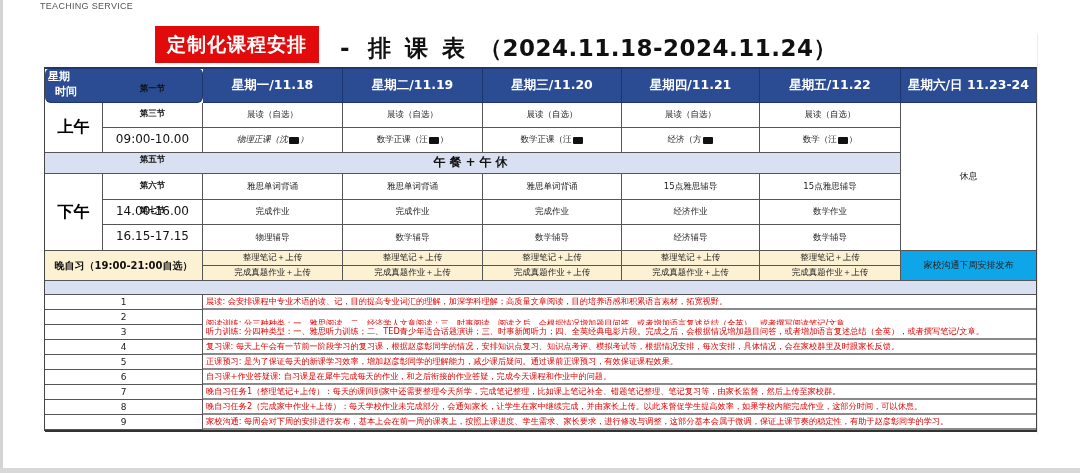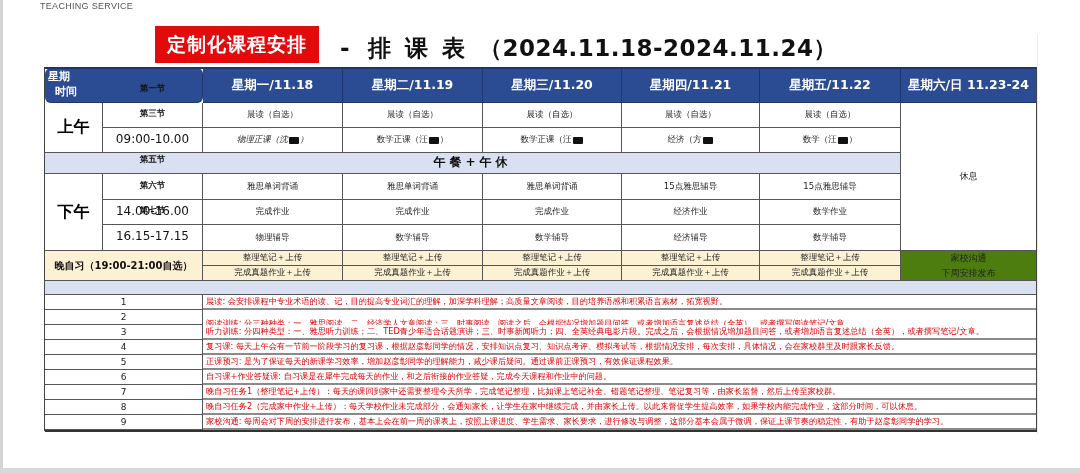--- a/index.html
+++ b/index.html
@@ -27,21 +27,21 @@
 
   .period { font-size: 16px; font-weight: bold; color: #000000; background: #fff; }
   .slot { flex-direction: column; font-size: 8.5px; font-weight: bold; color: #111; line-height: 1.5; align-items: center; }
   .slot .time { font-size: 12px; font-weight: normal; margin-top: 36px; }
 
   .lunch { background: #d9e0f1; font-size: 12px; font-weight: bold; color: #111; letter-spacing: 4px; }
   .weekend { background: #fff; font-size: 9px; }
 
   .evening { background: #fdf1d3; }
   .evening-label { background: #fdf1d3; font-size: 10px; font-weight: bold; color: #111; }
-  .evening-weekend { background: #4d7c0f; flex-direction: column; font-size: 9px; line-height: 1.6; }
+  .evening-weekend { background: #0ea5e9; flex-direction: row; font-size: 9px; line-height: 1.6; }
 
   .blank-band { background: #d9e0f1; }
 
   .note-num { font-size: 9px; color: #222; background: #fff; }
   .note-text { justify-content: flex-start; padding-left: 3px; font-size: 8.2px; color: #e00000; background: #fff; white-space: nowrap; overflow: hidden; border-bottom: 2px solid #8a8a8a; }
   .note-num.rowline { border-bottom: 1px solid #555; }
 
   .redacted { display: inline-block; width: 10px; height: 7px; background: #111; margin: 0 1px; border-radius: 1px; vertical-align: middle; filter: blur(0.4px); }
 
   .outer-top { position: absolute; left: 45px; top: 67px; width: 992px; height: 2px; background: #1d3670; }

